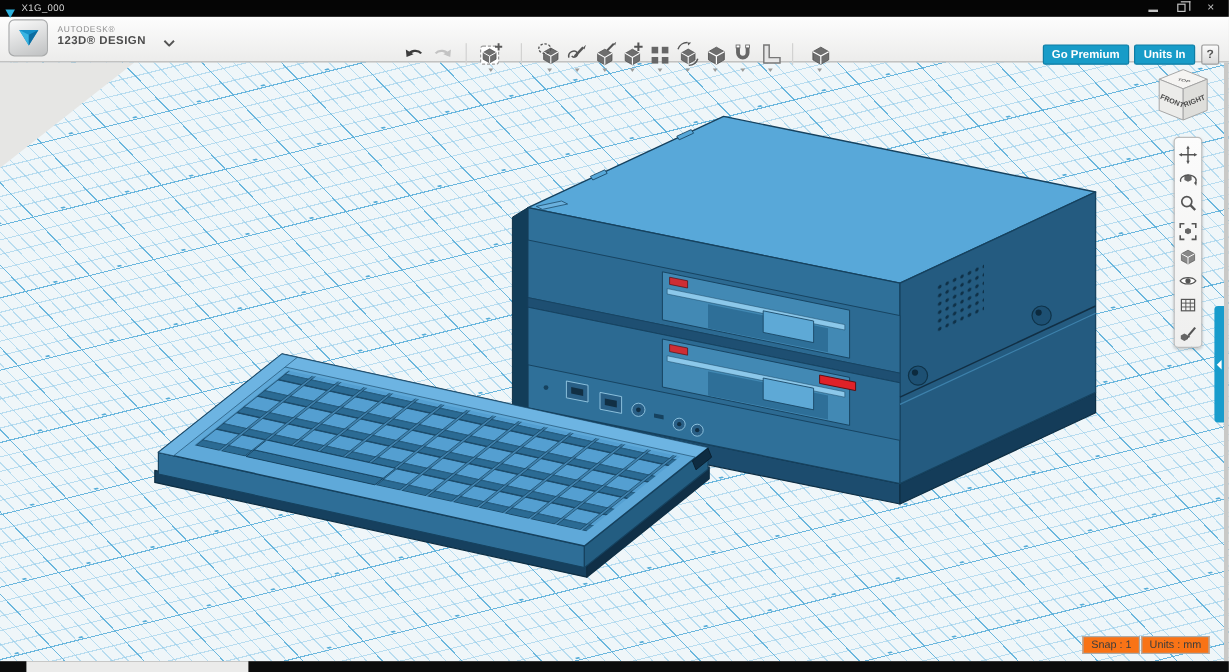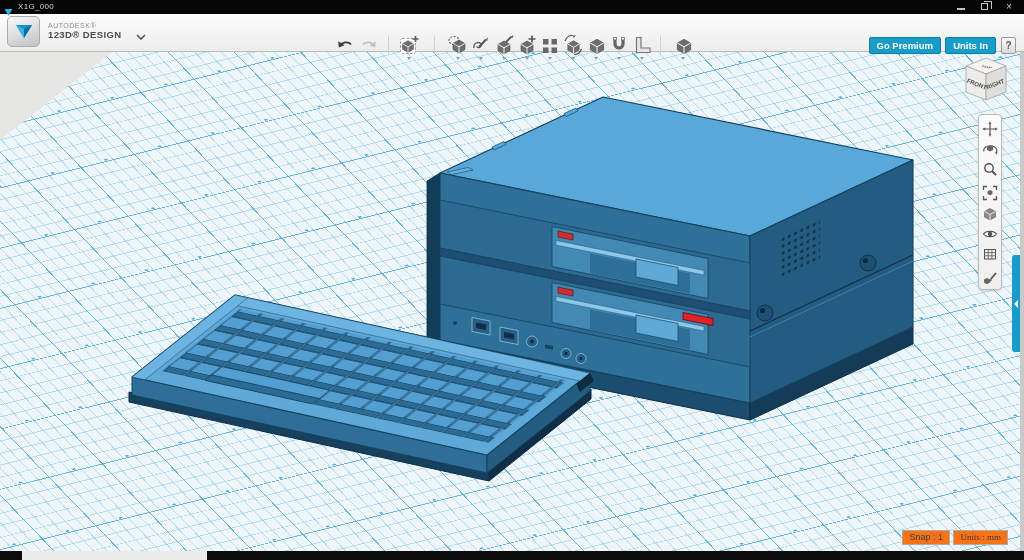--- a/index.html
+++ b/index.html
@@ -67,21 +67,21 @@
             box-shadow:0 1px 2px rgba(0,0,0,.15); display:flex; flex-direction:column; align-items:center; padding-top:4px; }
   .navbtn { width:20px; height:20px; display:flex; align-items:center; justify-content:center; border-radius:3px; margin-bottom:1px; }
   .navgap { height:4px; }
   .panel-handle { position:absolute; right:4px; top:203px; width:8px; height:97px; background:#189ccc;
                   border-radius:3px 0 0 3px; z-index:4; display:flex; align-items:center; justify-content:center; cursor:pointer; }
   .handle-arrow { width:0; height:0; border-top:4px solid transparent; border-bottom:4px solid transparent; border-right:4px solid #fff; }
 
   .status-chip { position:absolute; top:478px; height:15px; background:#f97316; border:1px solid #ababaa;
                  font-size:9px; color:#3c3c3c; padding:1px 6px; z-index:3; cursor:pointer; }
   .chip-snap  { right:74px; }
-  .chip-units { right:16px;font-family:Liberation Serif, serif; }
+  .chip-units { right:16px; }
 
   
 
   
   .taskbar { position:absolute; left:0; top:551px; width:1024px; height:9px; background:#0c0c0c; z-index:20; }
   .task-seg { position:absolute; left:22px; top:0; width:185px; height:9px; background:#ebebea; }
 
   svg text { font-family:"Liberation Sans", sans-serif; }
 </style>
 </head>

